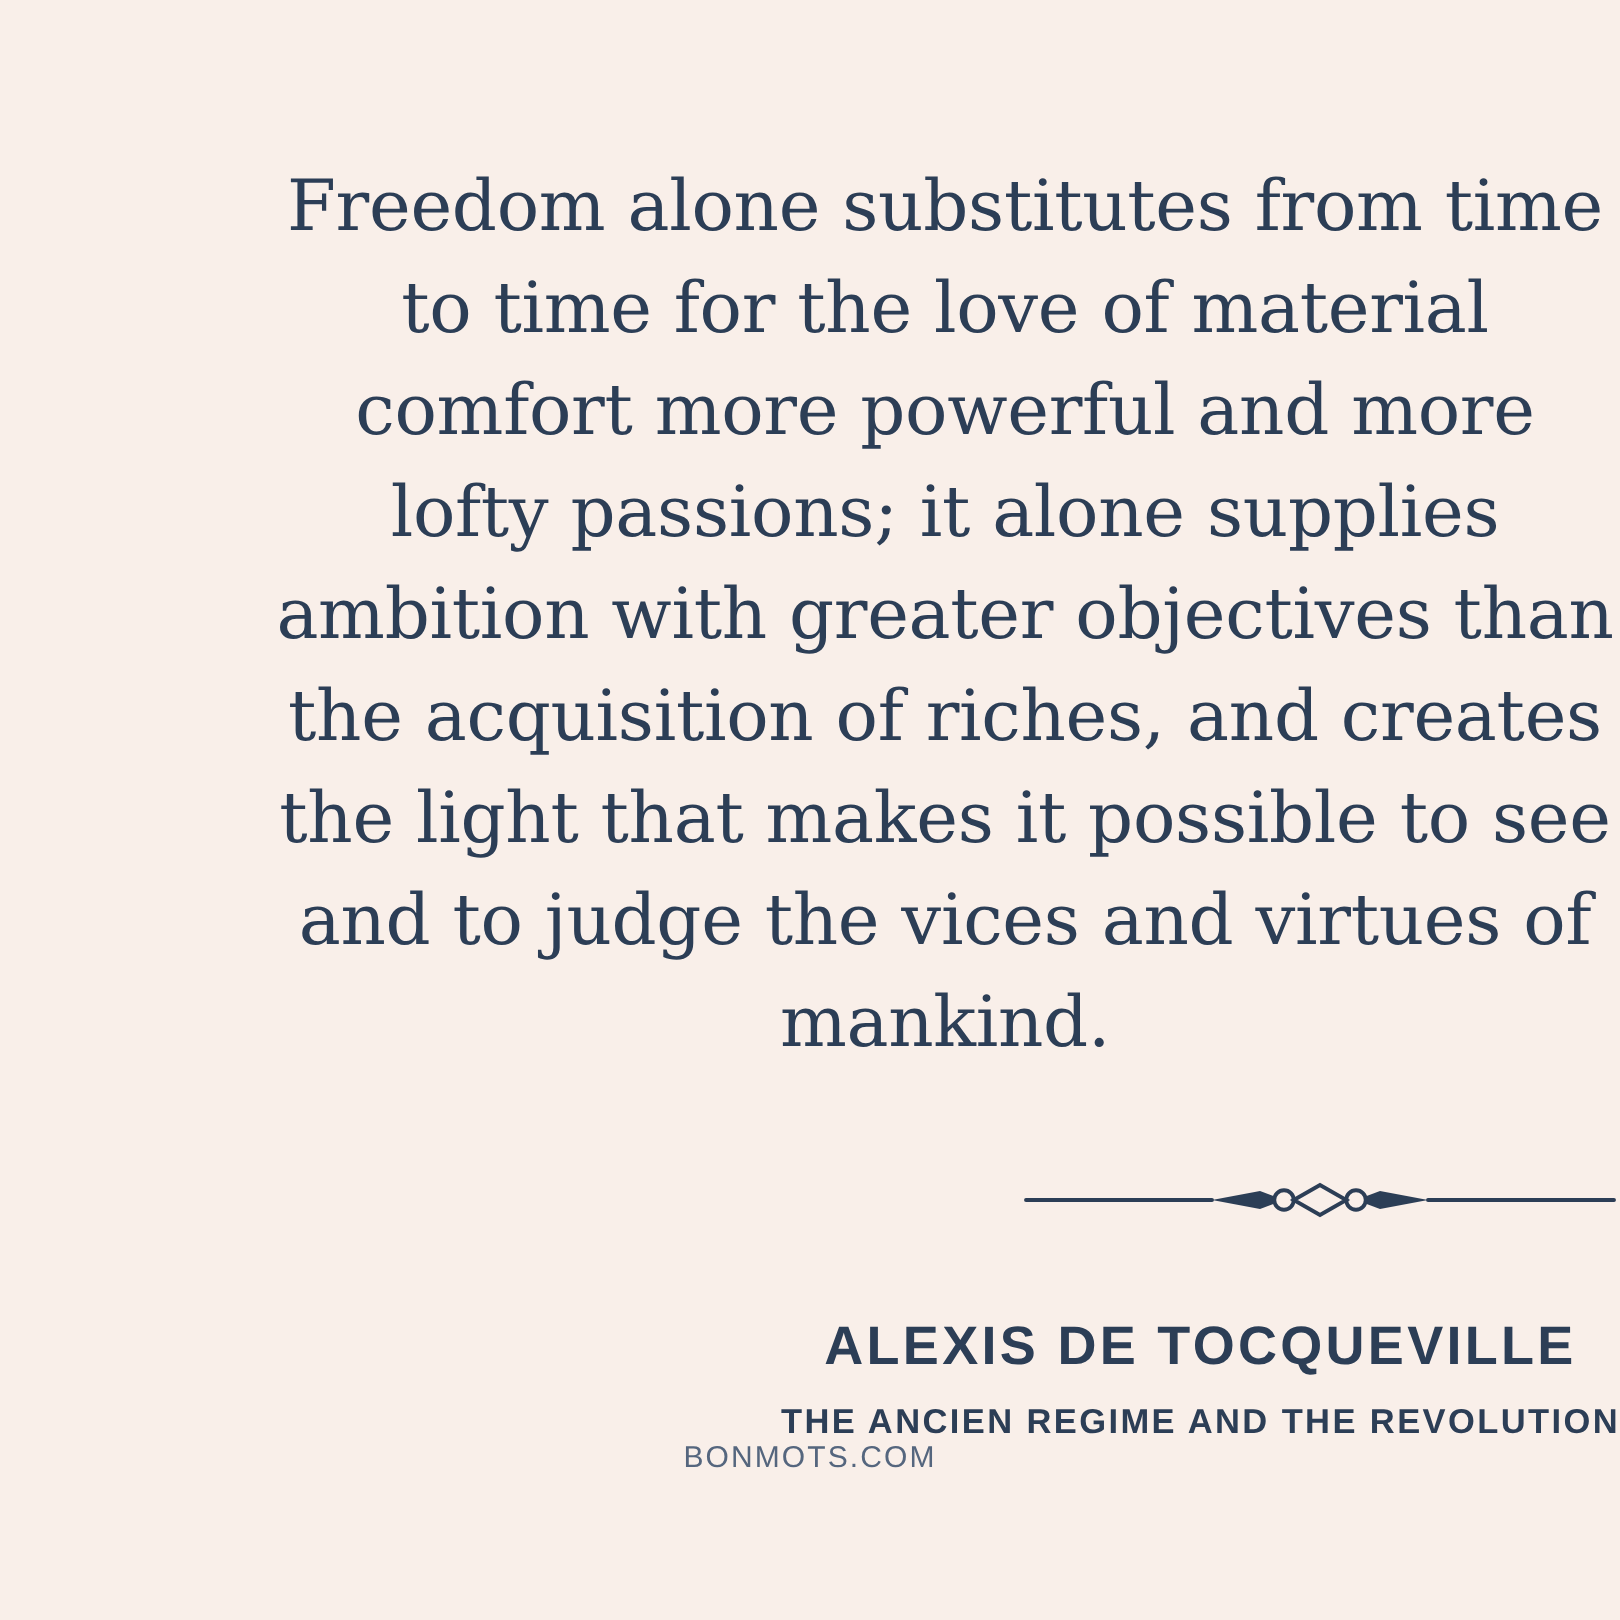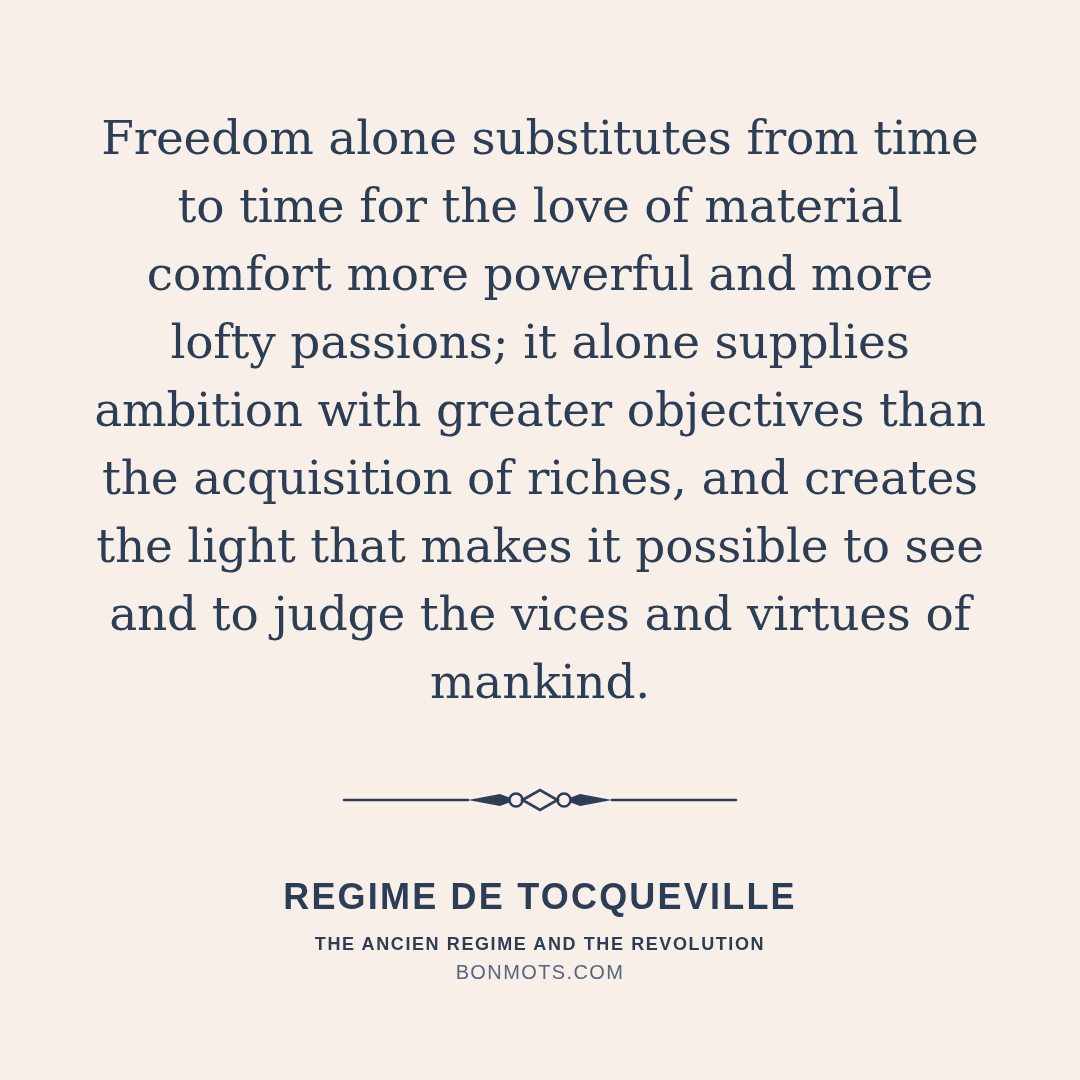--- a/index.html
+++ b/index.html
@@ -13,21 +13,21 @@
     font-family: "Liberation Serif", serif;
     overflow: hidden;
   }
   .card {
     position: relative;
     width: 1080px;
     height: 1080px;
     box-sizing: border-box;
     display: flex;
     flex-direction: column;
-    align-items: center;
+    align-items: flex-end;
     background: #f9efe9;
   }
   .quote-block {
     width: 900px;
     margin-top: 104px;
     text-align: center;
   }
   .quote-text {
     font-family: "DejaVu Serif", "Liberation Serif", serif;
     font-size: 47px;
@@ -52,21 +52,21 @@
   .author {
     font-family: "Liberation Sans", sans-serif;
     font-size: 36px;
     letter-spacing: 2.2px;
     font-weight: 700;
     color: #2c3e56;
     margin: 0;
   }
   .work {
     font-family: "Liberation Sans", sans-serif;
-    font-size: 18px;
+    font-size: 23px;
     letter-spacing: 1.6px;
     font-weight: 700;
     color: #2c3e56;
     margin: 16px 0 0 0;
   }
   .site {
     position: absolute;
     bottom: 96px;
     left: 0;
     right: 0;
@@ -94,19 +94,19 @@
         <path d="M128 14 L160 8 L176 14 L160 20 Z" fill="#2c3e56" stroke="none"></path>
         <path d="M272 14 L240 8 L224 14 L240 20 Z" fill="#2c3e56" stroke="none"></path>
         <circle cx="176" cy="14" r="6.5" fill="#f9efe9"></circle>
         <circle cx="224" cy="14" r="6.5" fill="#f9efe9"></circle>
         <path d="M182.5 14 L200 4 L217.5 14 L200 24 Z" fill="#f9efe9"></path>
       </g>
     </svg>
   </div>
 
   <div class="attribution">
-    <p class="author">REGIME DE TOCQUEVILLE</p>
+    <p class="author">ALEXIS DE TOCQUEVILLE</p>
     <p class="work">THE ANCIEN REGIME AND THE REVOLUTION</p>
   </div>
 
   <div class="site">BONMOTS.COM</div>
 
 </div>
 
 </body></html>

